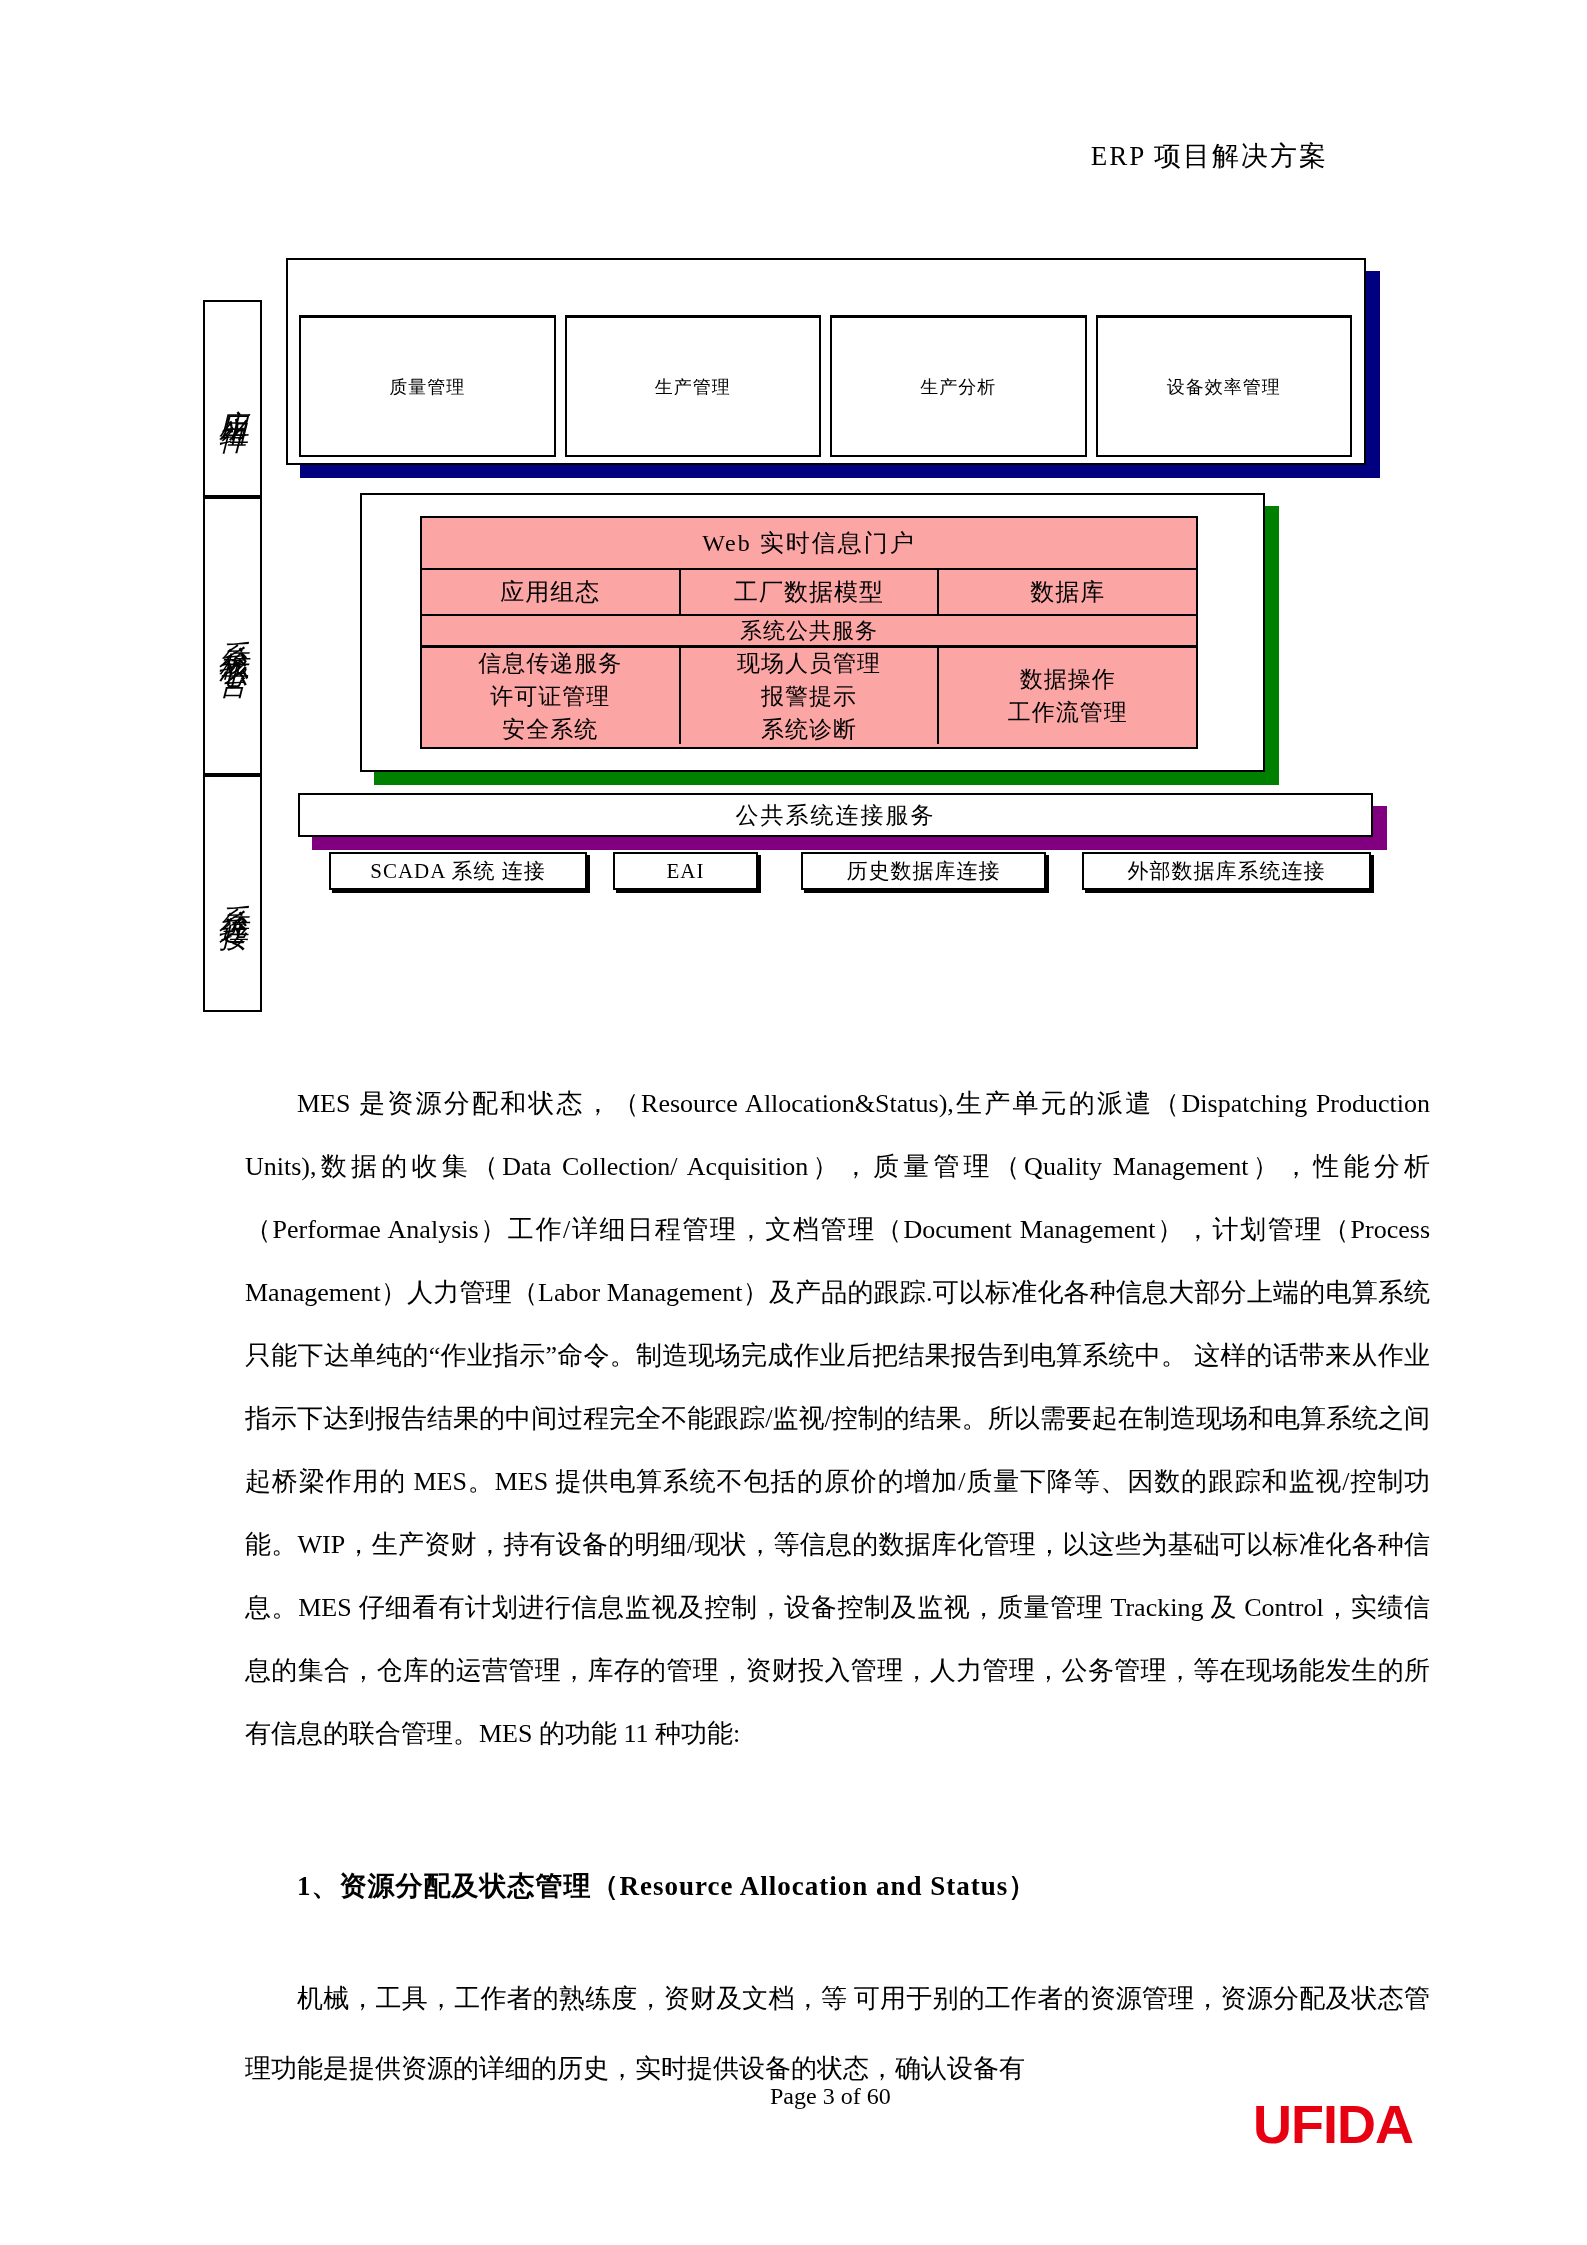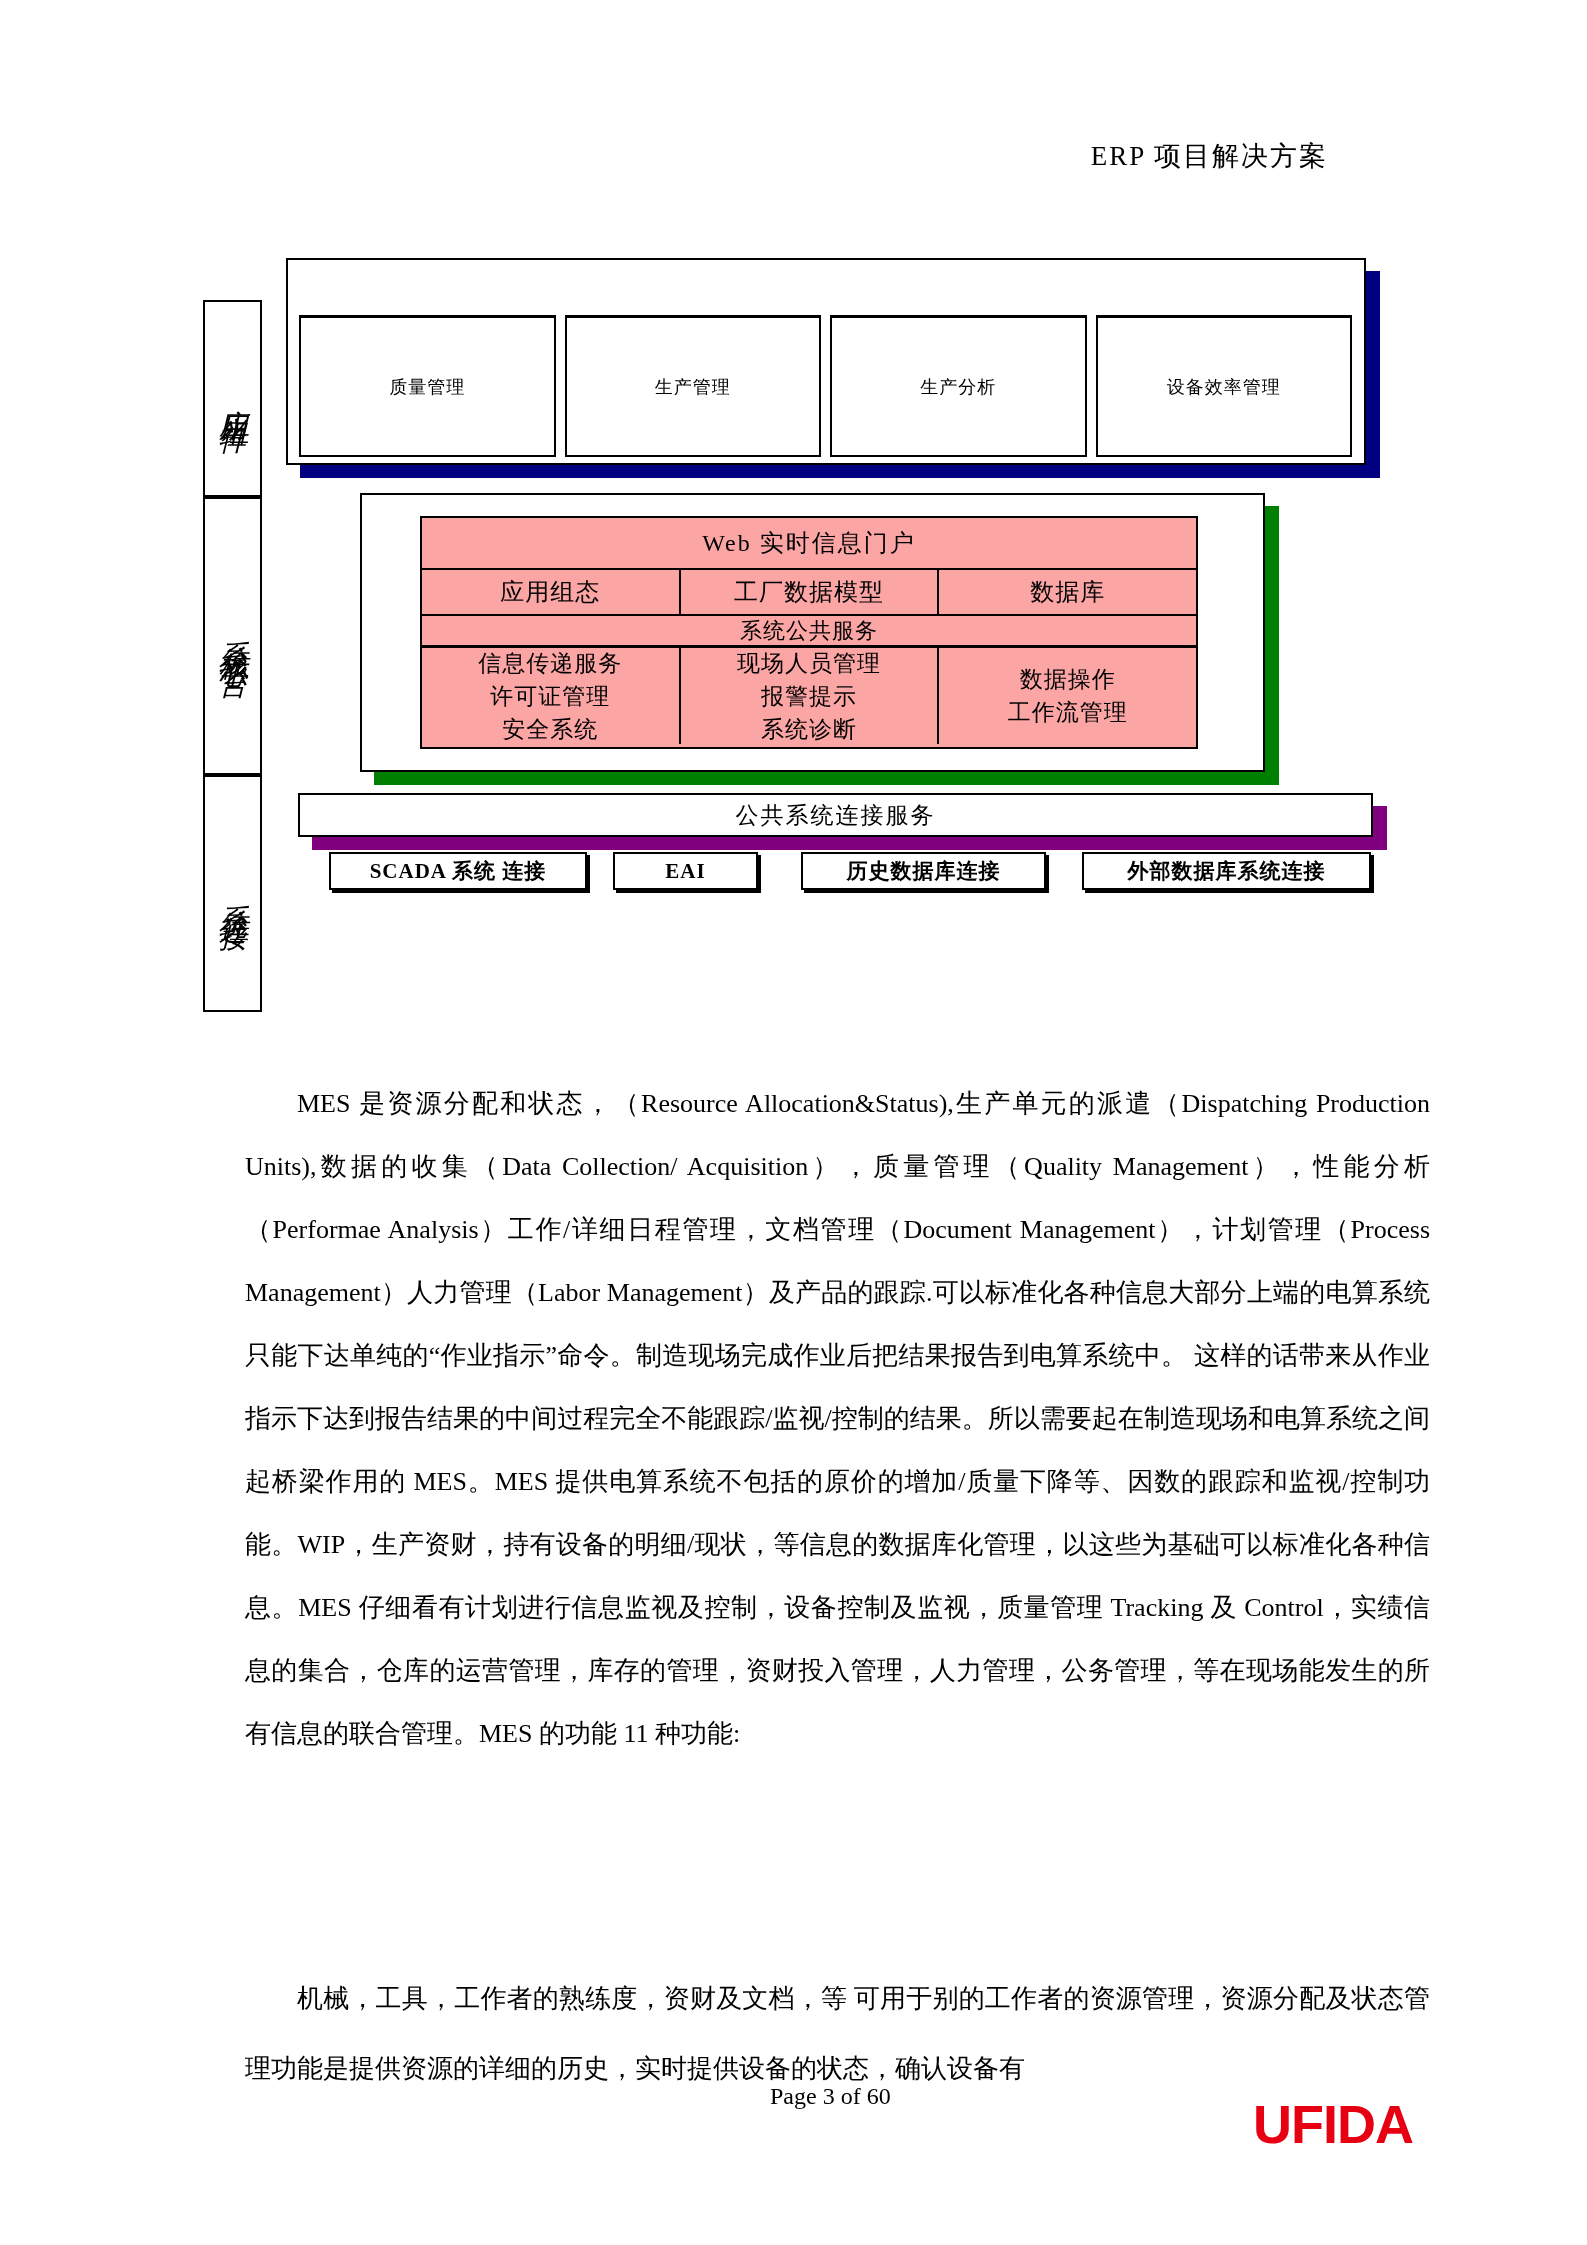--- a/index.html
+++ b/index.html
@@ -28,21 +28,21 @@
   #row-mid{height:46px;border-bottom:2px solid #000;display:flex;}
   #row-mid .cell{flex:1;display:flex;align-items:center;justify-content:center;font-size:24px;letter-spacing:1px;border-right:2px solid #000;box-sizing:border-box;}
   #row-mid .cell:last-child{border-right:none;}
   #row-common{height:32px;border-bottom:3px solid #000;display:flex;align-items:center;justify-content:center;font-size:22px;letter-spacing:1px;}
   #row-svc{display:flex;height:96px;}
   #row-svc .cell{flex:1;display:flex;flex-direction:column;align-items:center;justify-content:center;font-size:23px;line-height:33px;letter-spacing:1px;border-right:2px solid #000;box-sizing:border-box;text-align:center;}
   #row-svc .cell:last-child{border-right:none;}
   
   #conn-bar{left:298px;top:793px;width:1075px;height:44px;box-shadow:14px 13px 0 0 var(--purple);
             display:flex;align-items:center;justify-content:center;font-size:23px;letter-spacing:2px;}
-  .conn-box{top:852px;height:38px;box-shadow:3px 3px 0 0 #000;display:flex;align-items:center;justify-content:center;font-size:21px;letter-spacing:1px;font-weight:bold;}
+  .conn-box{top:852px;height:38px;box-shadow:3px 3px 0 0 #000;display:flex;align-items:center;justify-content:center;font-size:21px;letter-spacing:1px;}
   
   .para{left:245px;width:1185px;font-size:26px;text-align:justify;}
   #p1{top:1072px;line-height:63px;text-indent:52px;}
   #h1{left:297px;top:1868px;font-size:27px;font-weight:bold;letter-spacing:1px;}
   #p2{top:1964px;line-height:70px;text-indent:52px;}
   
   #foot-left{left:190px;top:2083px;font-size:24px;}
   #foot-left span{margin-right:38px;}
   #foot-page{left:770px;top:2083px;font-size:24px;}
   #logo{left:1253px;top:2053px;font-family:"Liberation Sans","DejaVu Sans",sans-serif;
@@ -96,18 +96,19 @@
     </div>
   </div>
 
   <div id="conn-bar" class="box">公共系统连接服务</div>
   <div class="box conn-box" style="left:329px;width:258px;">SCADA 系统 连接</div>
   <div class="box conn-box" style="left:613px;width:145px;">EAI</div>
   <div class="box conn-box" style="left:801px;width:245px;">历史数据库连接</div>
   <div class="box conn-box" style="left:1082px;width:289px;">外部数据库系统连接</div>
 
   <div id="p1" class="abs para">MES 是资源分配和状态，（Resource Allocation&amp;Status),生产单元的派遣（Dispatching Production Units),数据的收集（Data Collection/ Acquisition），质量管理（Quality Management），性能分析（Performae Analysis）工作/详细日程管理，文档管理（Document Management），计划管理（Process  Management）人力管理（Labor  Management）及产品的跟踪.可以标准化各种信息大部分上端的电算系统只能下达单纯的“作业指示”命令。制造现场完成作业后把结果报告到电算系统中。 这样的话带来从作业指示下达到报告结果的中间过程完全不能跟踪/监视/控制的结果。所以需要起在制造现场和电算系统之间起桥梁作用的 MES。MES 提供电算系统不包括的原价的增加/质量下降等、因数的跟踪和监视/控制功能。WIP，生产资财，持有设备的明细/现状，等信息的数据库化管理，以这些为基础可以标准化各种信息。MES 仔细看有计划进行信息监视及控制，设备控制及监视，质量管理 Tracking 及 Control，实绩信息的集合，仓库的运营管理，库存的管理，资财投入管理，人力管理，公务管理，等在现场能发生的所有信息的联合管理。MES 的功能 11 种功能:</div>
+  <div id="h1" class="abs">1、资源分配及状态管理（Resource Allocation and Status）</div>
   <div id="p2" class="abs para">机械，工具，工作者的熟练度，资财及文档，等 可用于别的工作者的资源管理，资源分配及状态管理功能是提供资源的详细的历史，实时提供设备的状态，确认设备有</div>
 
   <div id="foot-page" class="abs">Page 3 of 60</div>
   <div id="logo" class="abs" style="color: rgb(230, 0, 18);">UFIDA</div>
 
 </div>
 
 </body></html>

